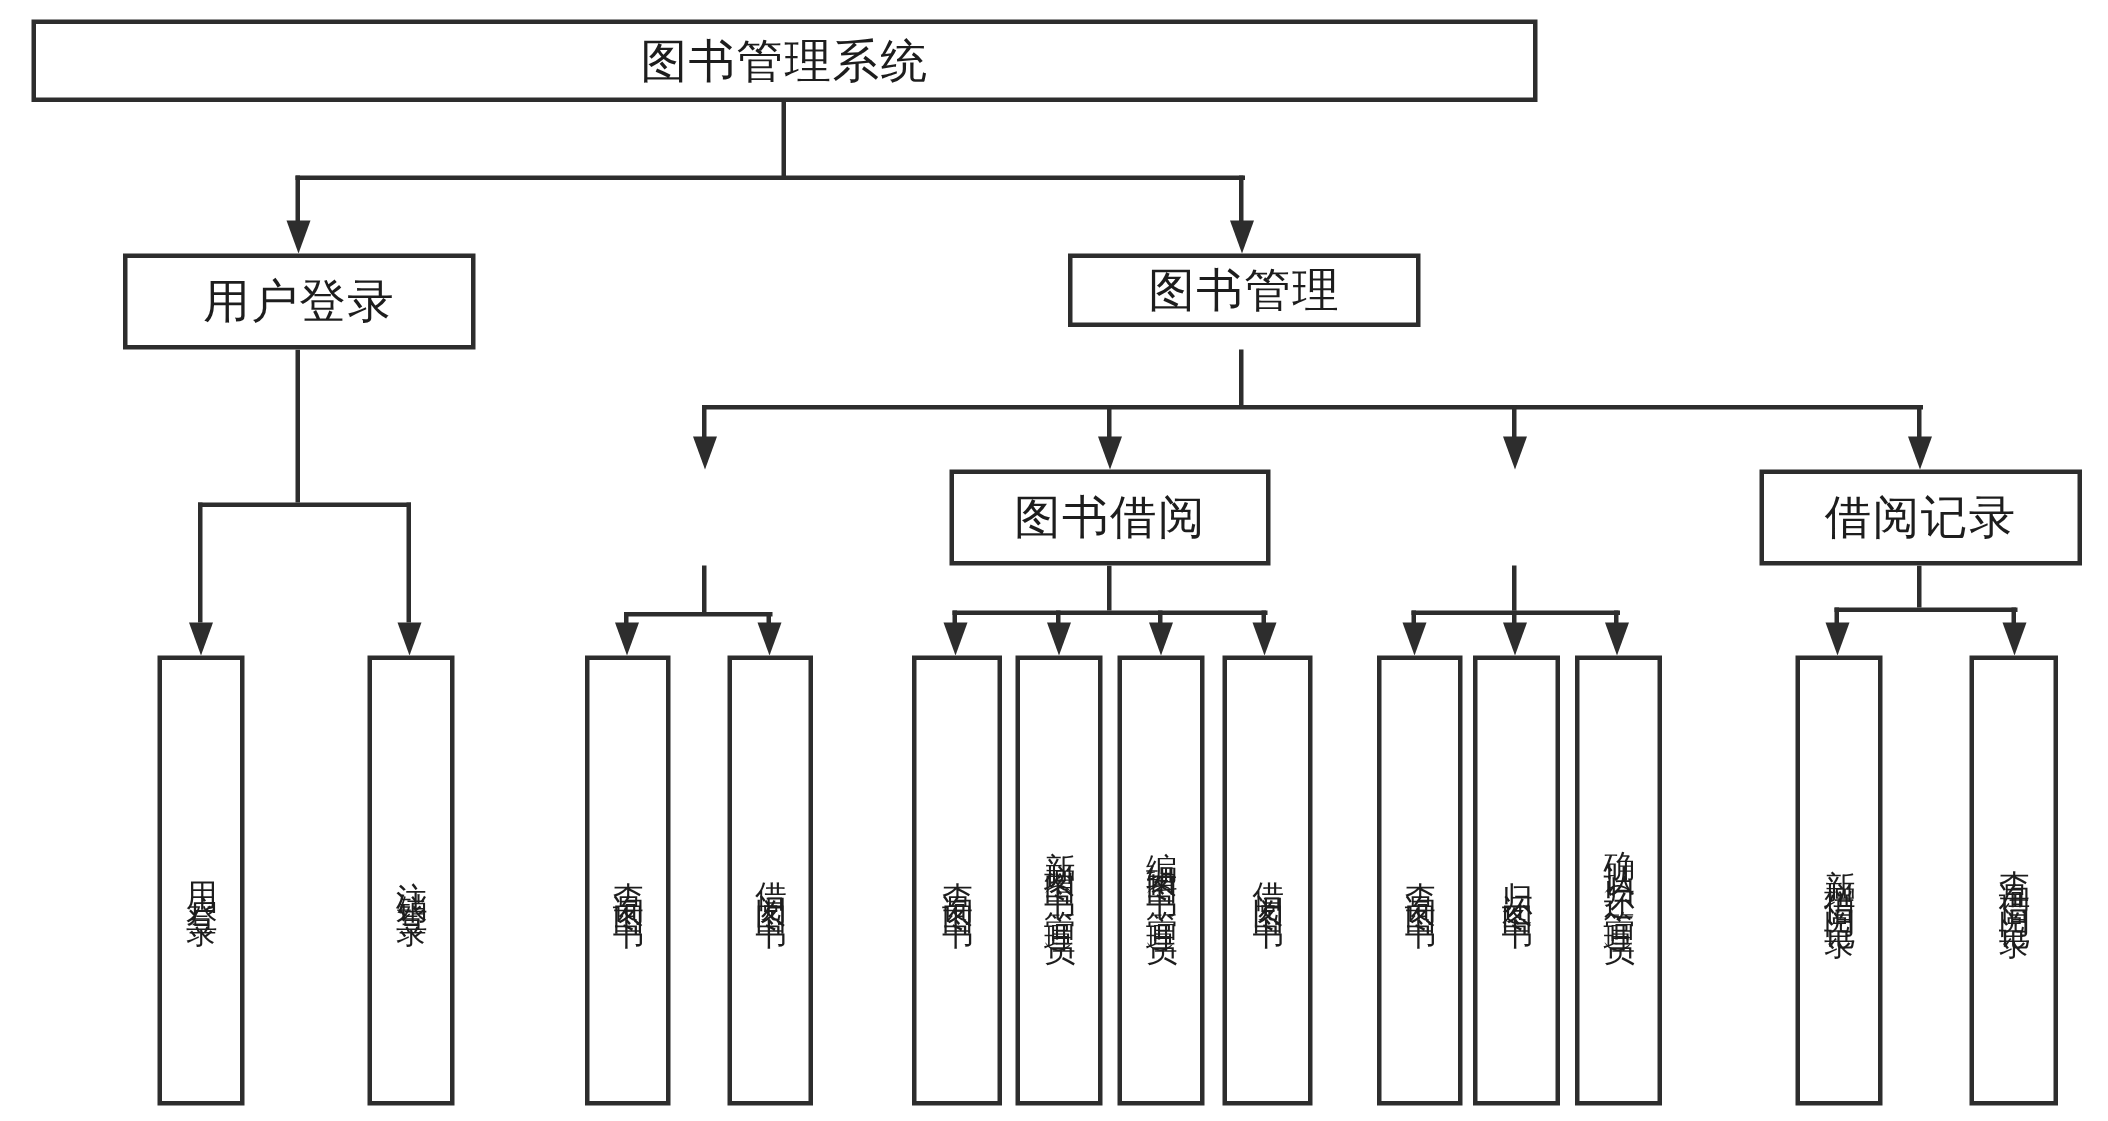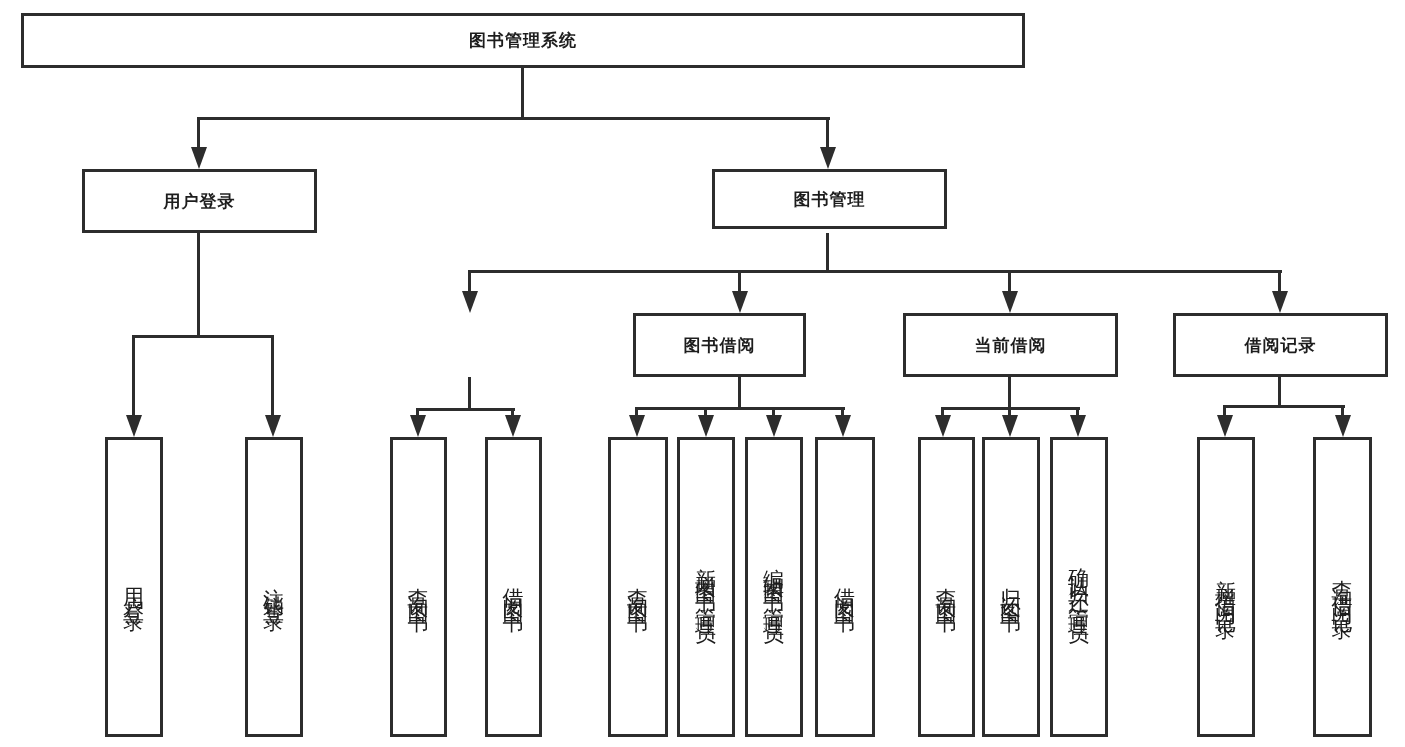--- a/index.html
+++ b/index.html
@@ -4,21 +4,21 @@
 <style>
   html,body{margin:0;padding:0;background:#fff;}
   .canvas{
     position:relative;width:1405px;height:747px;background:#ffffff;overflow:hidden;
     font-family:"Liberation Sans",sans-serif;color:#1d1d1d;
   }
   .box{
     position:absolute;background:#ffffff;border:3px solid #2d2d2d;box-sizing:border-box;
     display:flex;align-items:center;justify-content:center;text-align:center;
   }
-  .hbox{font-size:17px;letter-spacing:1px;font-weight:bold;}
+  .hbox{font-size:31px;letter-spacing:1px;}
   .vbox{
     top:437px;height:300px;
     writing-mode:vertical-rl;text-orientation:mixed;
     font-size:21px;letter-spacing:8px;line-height:1;
   }
   .lh,.lv{position:absolute;background:#2d2d2d;}
   .lh{height:3px;}
   .lv{width:3px;}
   .arrow{
     position:absolute;width:0;height:0;
@@ -90,24 +90,23 @@
   <div class="lv" style="left:1278px;top:377px;height:28px"></div>
   <div class="lh" style="left:1223px;top:405px;width:122px"></div>
   <div class="lv" style="left:1223px;top:405px;height:11px"></div>
   <div class="arrow" style="left:1217px;top:415px"></div>
   <div class="lv" style="left:1341px;top:405px;height:11px"></div>
   <div class="arrow" style="left:1335px;top:415px"></div>
 
   <div class="box hbox" style="left:21px;top:13px;width:1004px;height:55px">图书管理系统</div>
 
   <div class="box hbox" style="left:82px;top:169px;width:235px;height:64px">用户登录</div>
-  <div class="box hbox" style="left:712px;top:169px;width:235px;height:60px">图书管理</div>
+  <div class="box hbox" style="left:712px;top:169px;width:235px;height:49px">图书管理</div>
 
-  <div class="box hbox" style="left:633px;top:313px;width:173px;height:64px">图书借阅</div>
-  <div class="box hbox" style="left:903px;top:313px;width:215px;height:64px">当前借阅</div>
+  <div class="box hbox" style="left:633px;top:313px;width:214px;height:64px">图书借阅</div>
   <div class="box hbox" style="left:1173px;top:313px;width:215px;height:64px">借阅记录</div>
 
   <div class="box vbox" style="left:105px;width:58px">用户登录</div>
   <div class="box vbox" style="left:245px;width:58px">注销登录</div>
 
   <div class="box vbox" style="left:390px;width:57px">查询图书</div>
   <div class="box vbox" style="left:485px;width:57px">借阅图书</div>
 
   <div class="box vbox" style="left:608px;width:60px">查询图书</div>
   <div class="box vbox" style="left:677px;width:58px">新增图书（管理员）</div>

